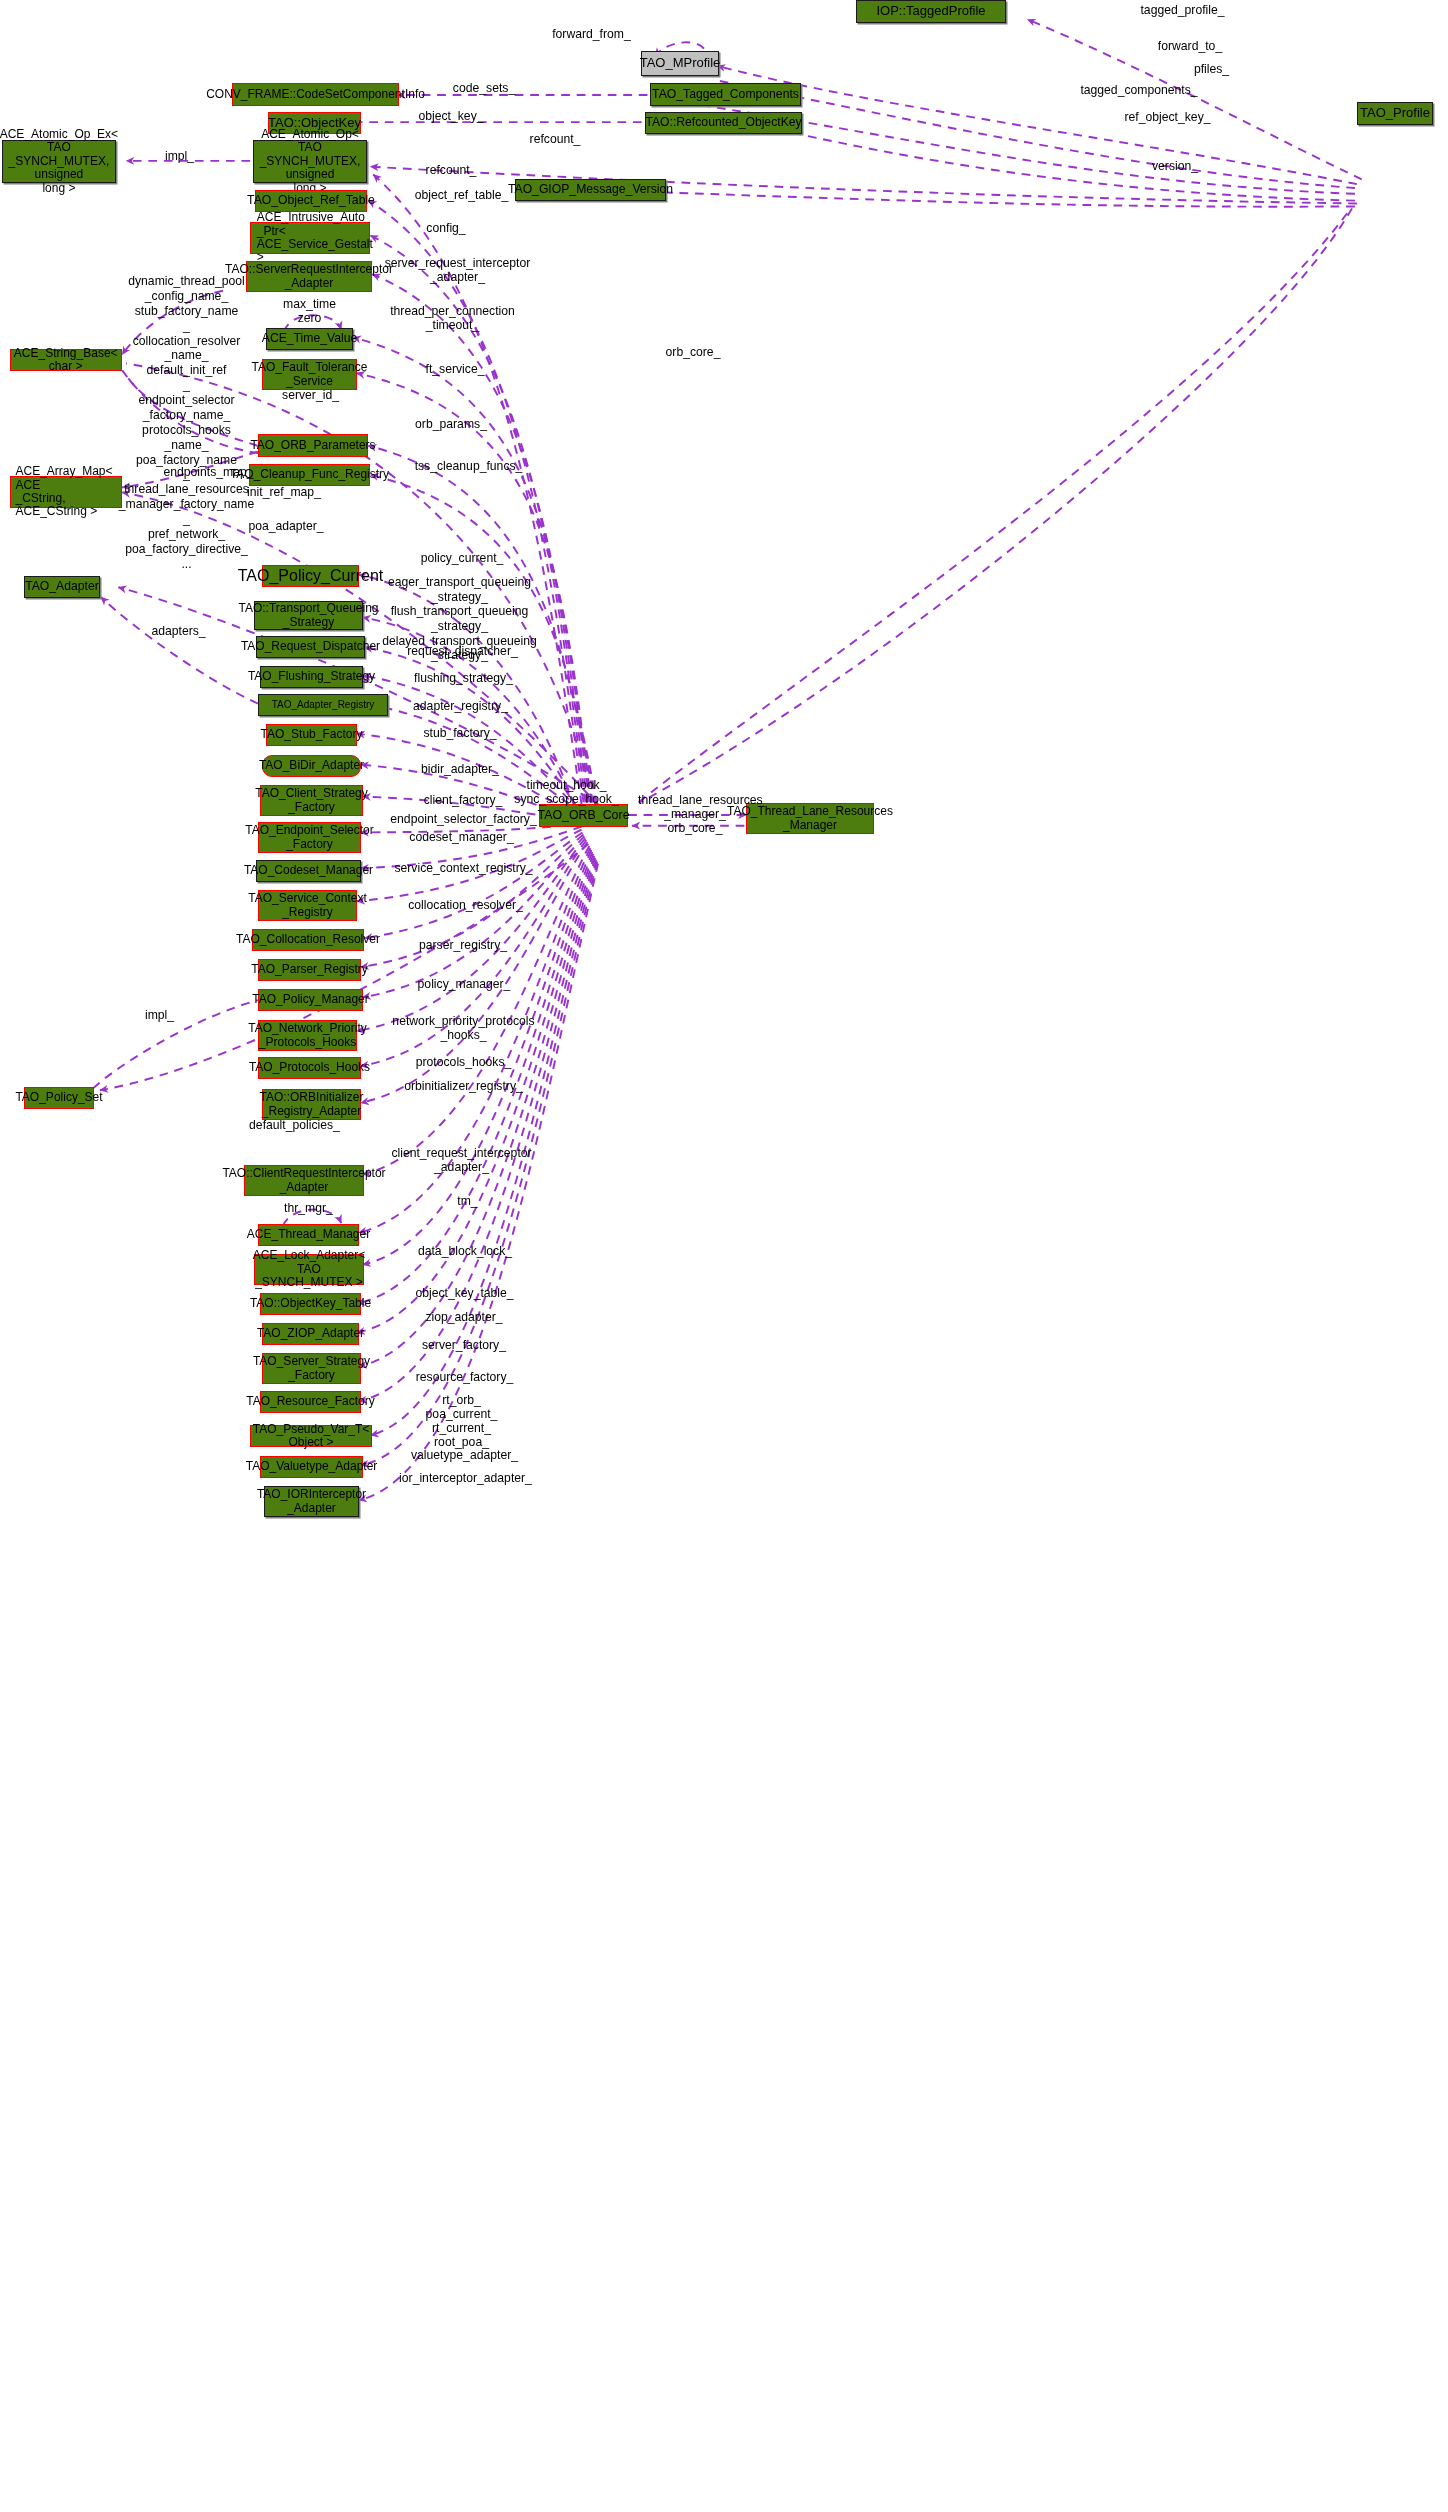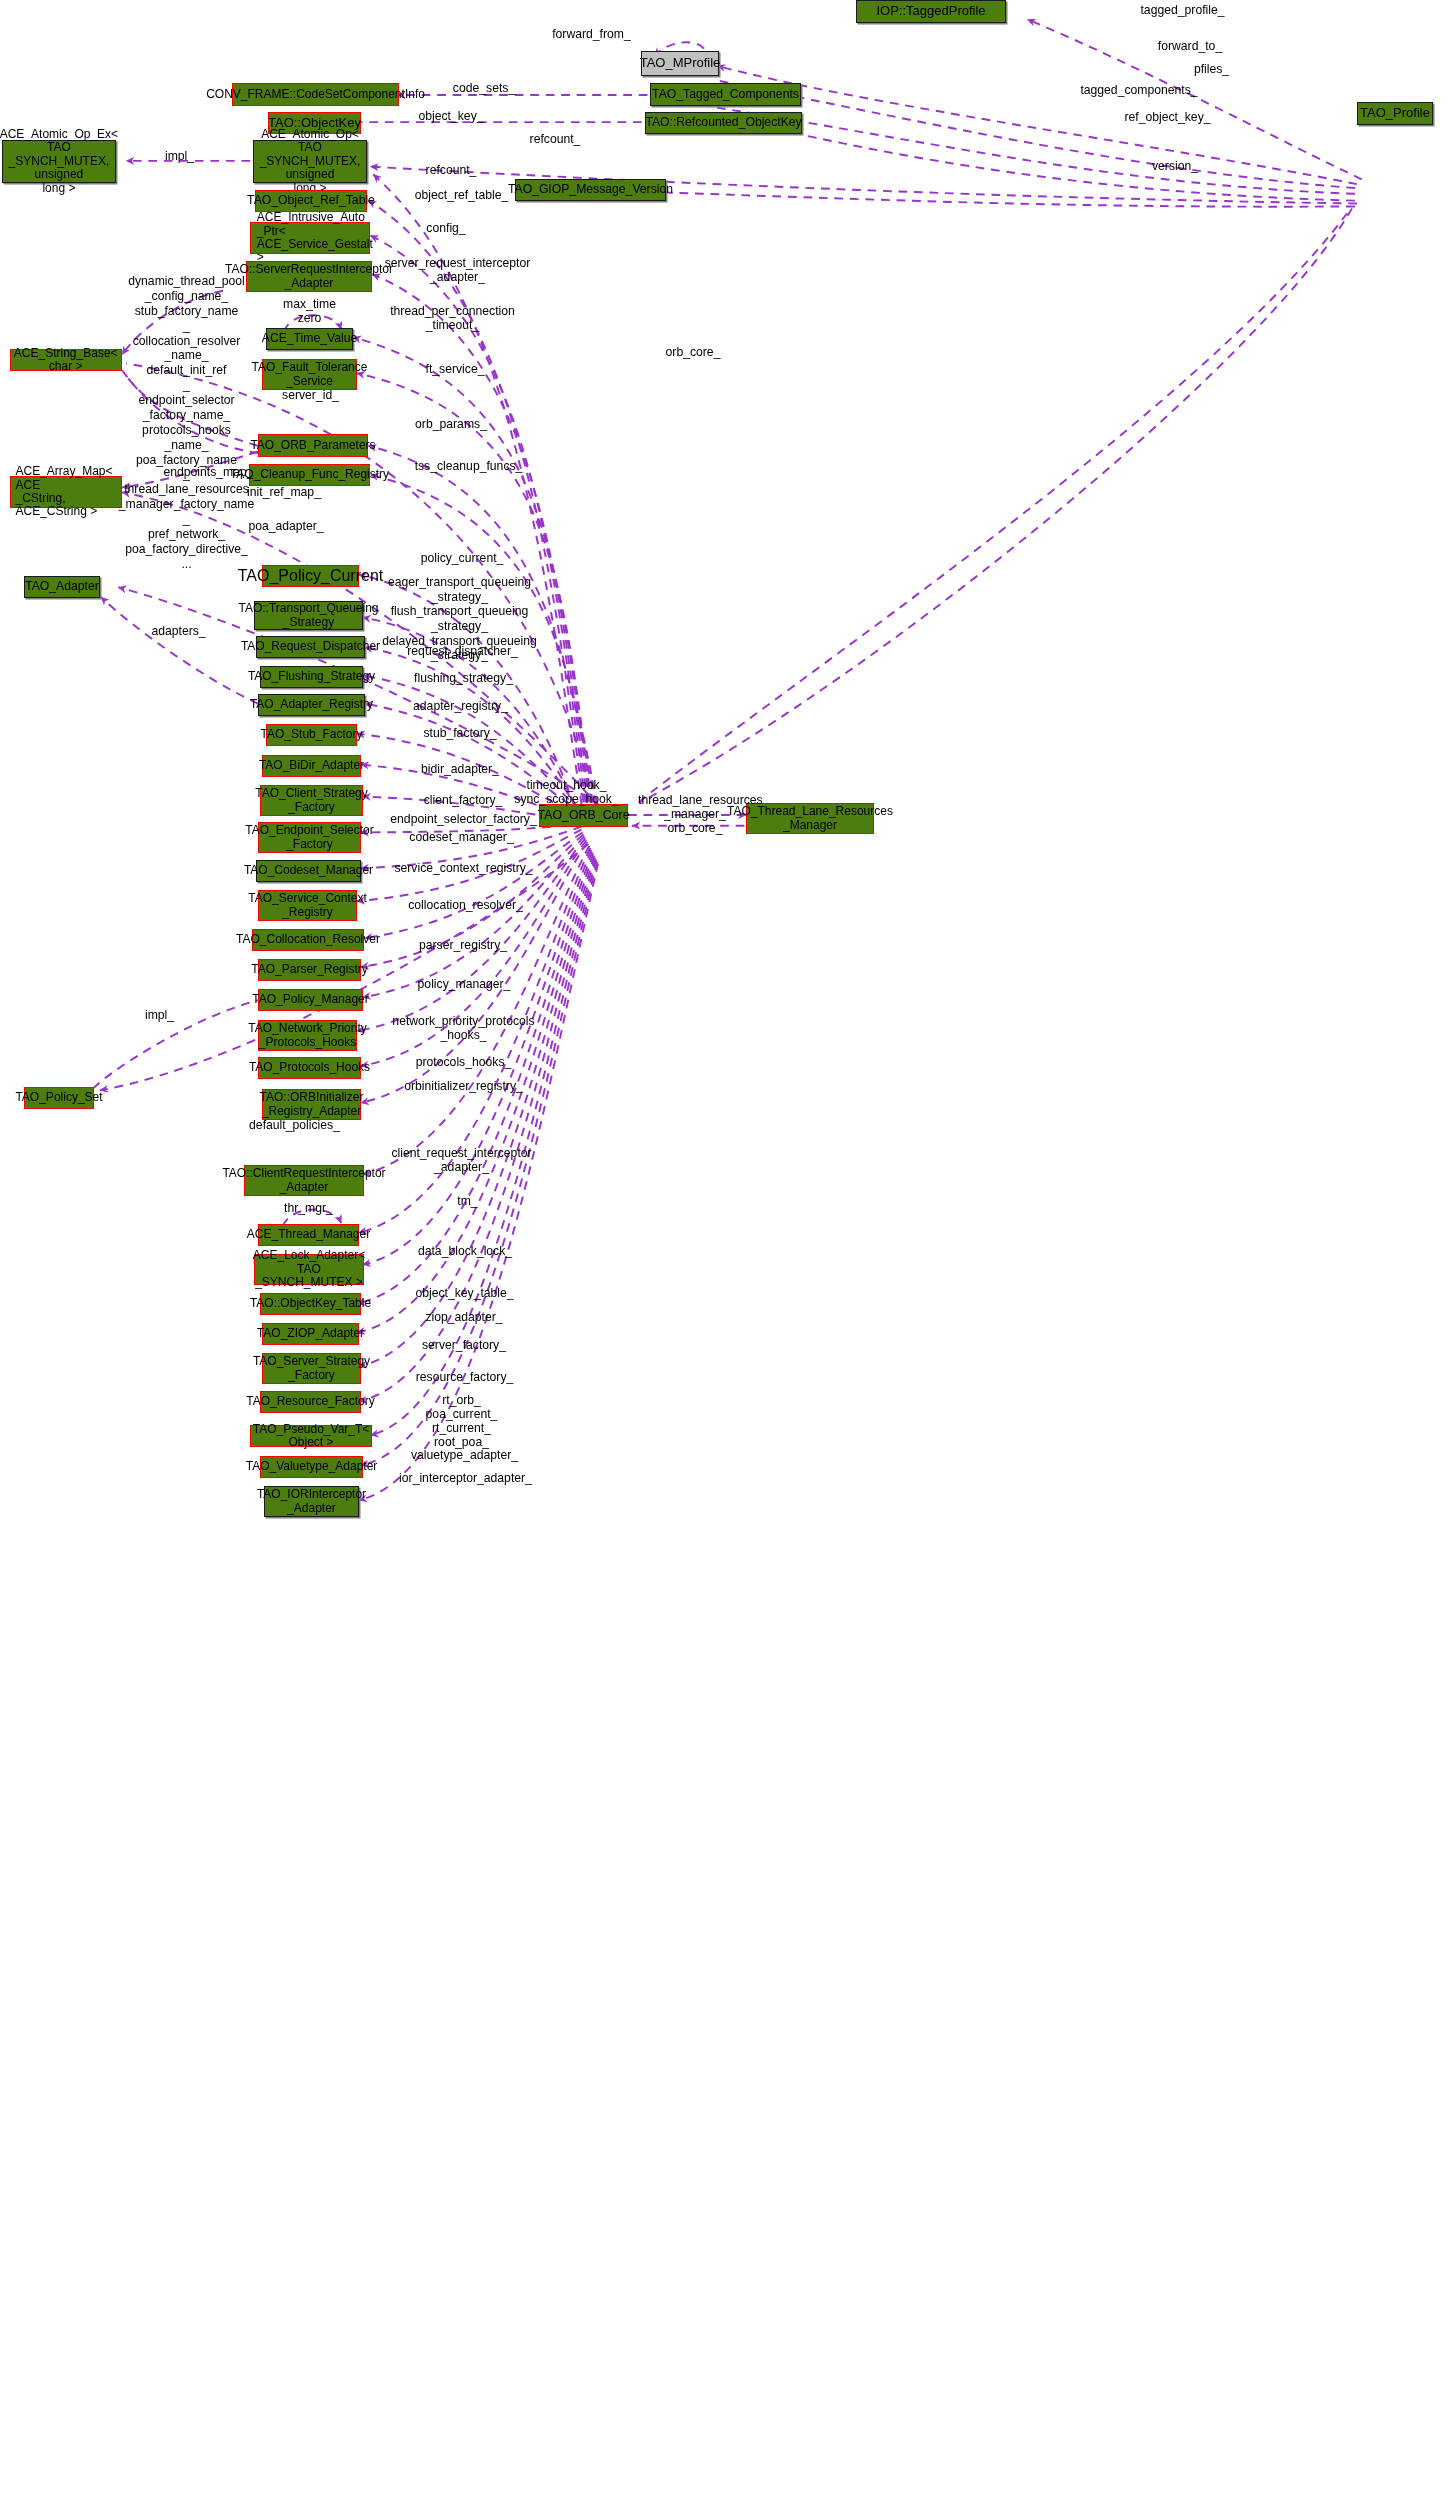--- a/index.html
+++ b/index.html
@@ -208,25 +208,25 @@
 
   <div class="node red" style="left:262px;top:565px;width:97px;height:22px;font-size:16px;">TAO_Policy_Current</div>
 
   <div class="node black" style="left:254px;top:601px;width:109px;height:29px;font-size:12px;">TAO::Transport_Queueing
 _Strategy</div>
 
   <div class="node black" style="left:256px;top:636px;width:109px;height:22px;font-size:12px;">TAO_Request_Dispatcher</div>
 
   <div class="node black" style="left:260px;top:666px;width:103px;height:22px;font-size:12px;">TAO_Flushing_Strategy</div>
 
-  <div class="node black" style="left:258px;top:694px;width:107px;height:22px;font-size:12px;">TAO_Adapter_Registry</div>
+  <div class="node black" style="left:258px;top:694px;width:130px;height:22px;font-size:10px;">TAO_Adapter_Registry</div>
 
   <div class="node red" style="left:266px;top:724px;width:91px;height:22px;font-size:12px;">TAO_Stub_Factory</div>
 
-  <div class="node red" style="left:262px;top:755px;width:99px;height:22px;font-size:12px;">TAO_BiDir_Adapter</div>
+  <div class="node red" style="left:262px;top:755px;width:99px;height:22px;font-size:12px;border-radius:10px;">TAO_BiDir_Adapter</div>
 
   <div class="node red" style="left:260px;top:785px;width:103px;height:31px;font-size:12px;">TAO_Client_Strategy
 _Factory</div>
 
   <div class="node red" style="left:258px;top:822px;width:103px;height:31px;font-size:12px;">TAO_Endpoint_Selector
 _Factory</div>
 
   <div class="node black" style="left:256px;top:860px;width:105px;height:22px;font-size:12px;">TAO_Codeset_Manager</div>
 
   <div class="node red" style="left:258px;top:890px;width:99px;height:31px;font-size:12px;">TAO_Service_Context

